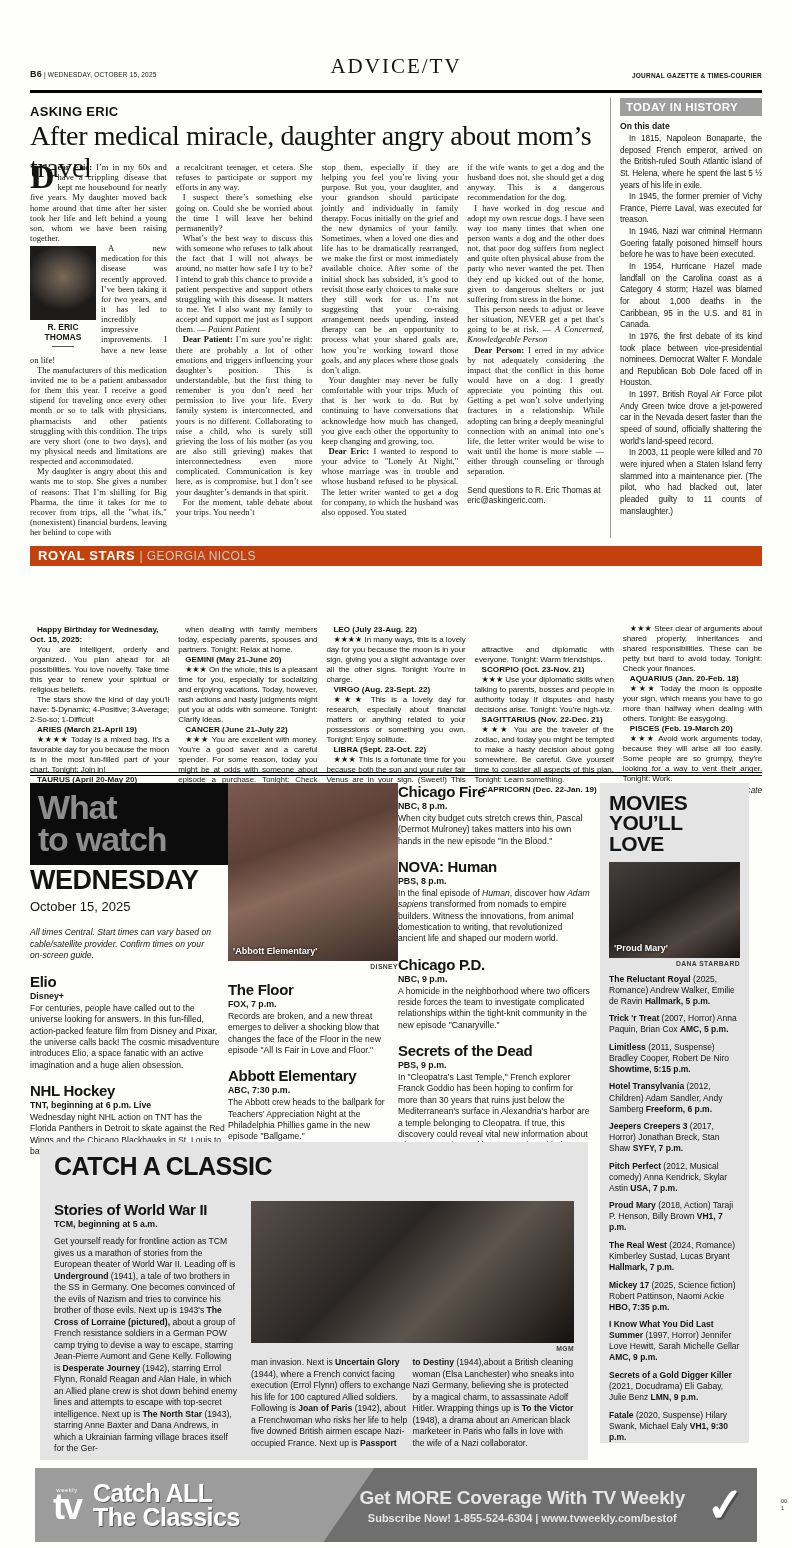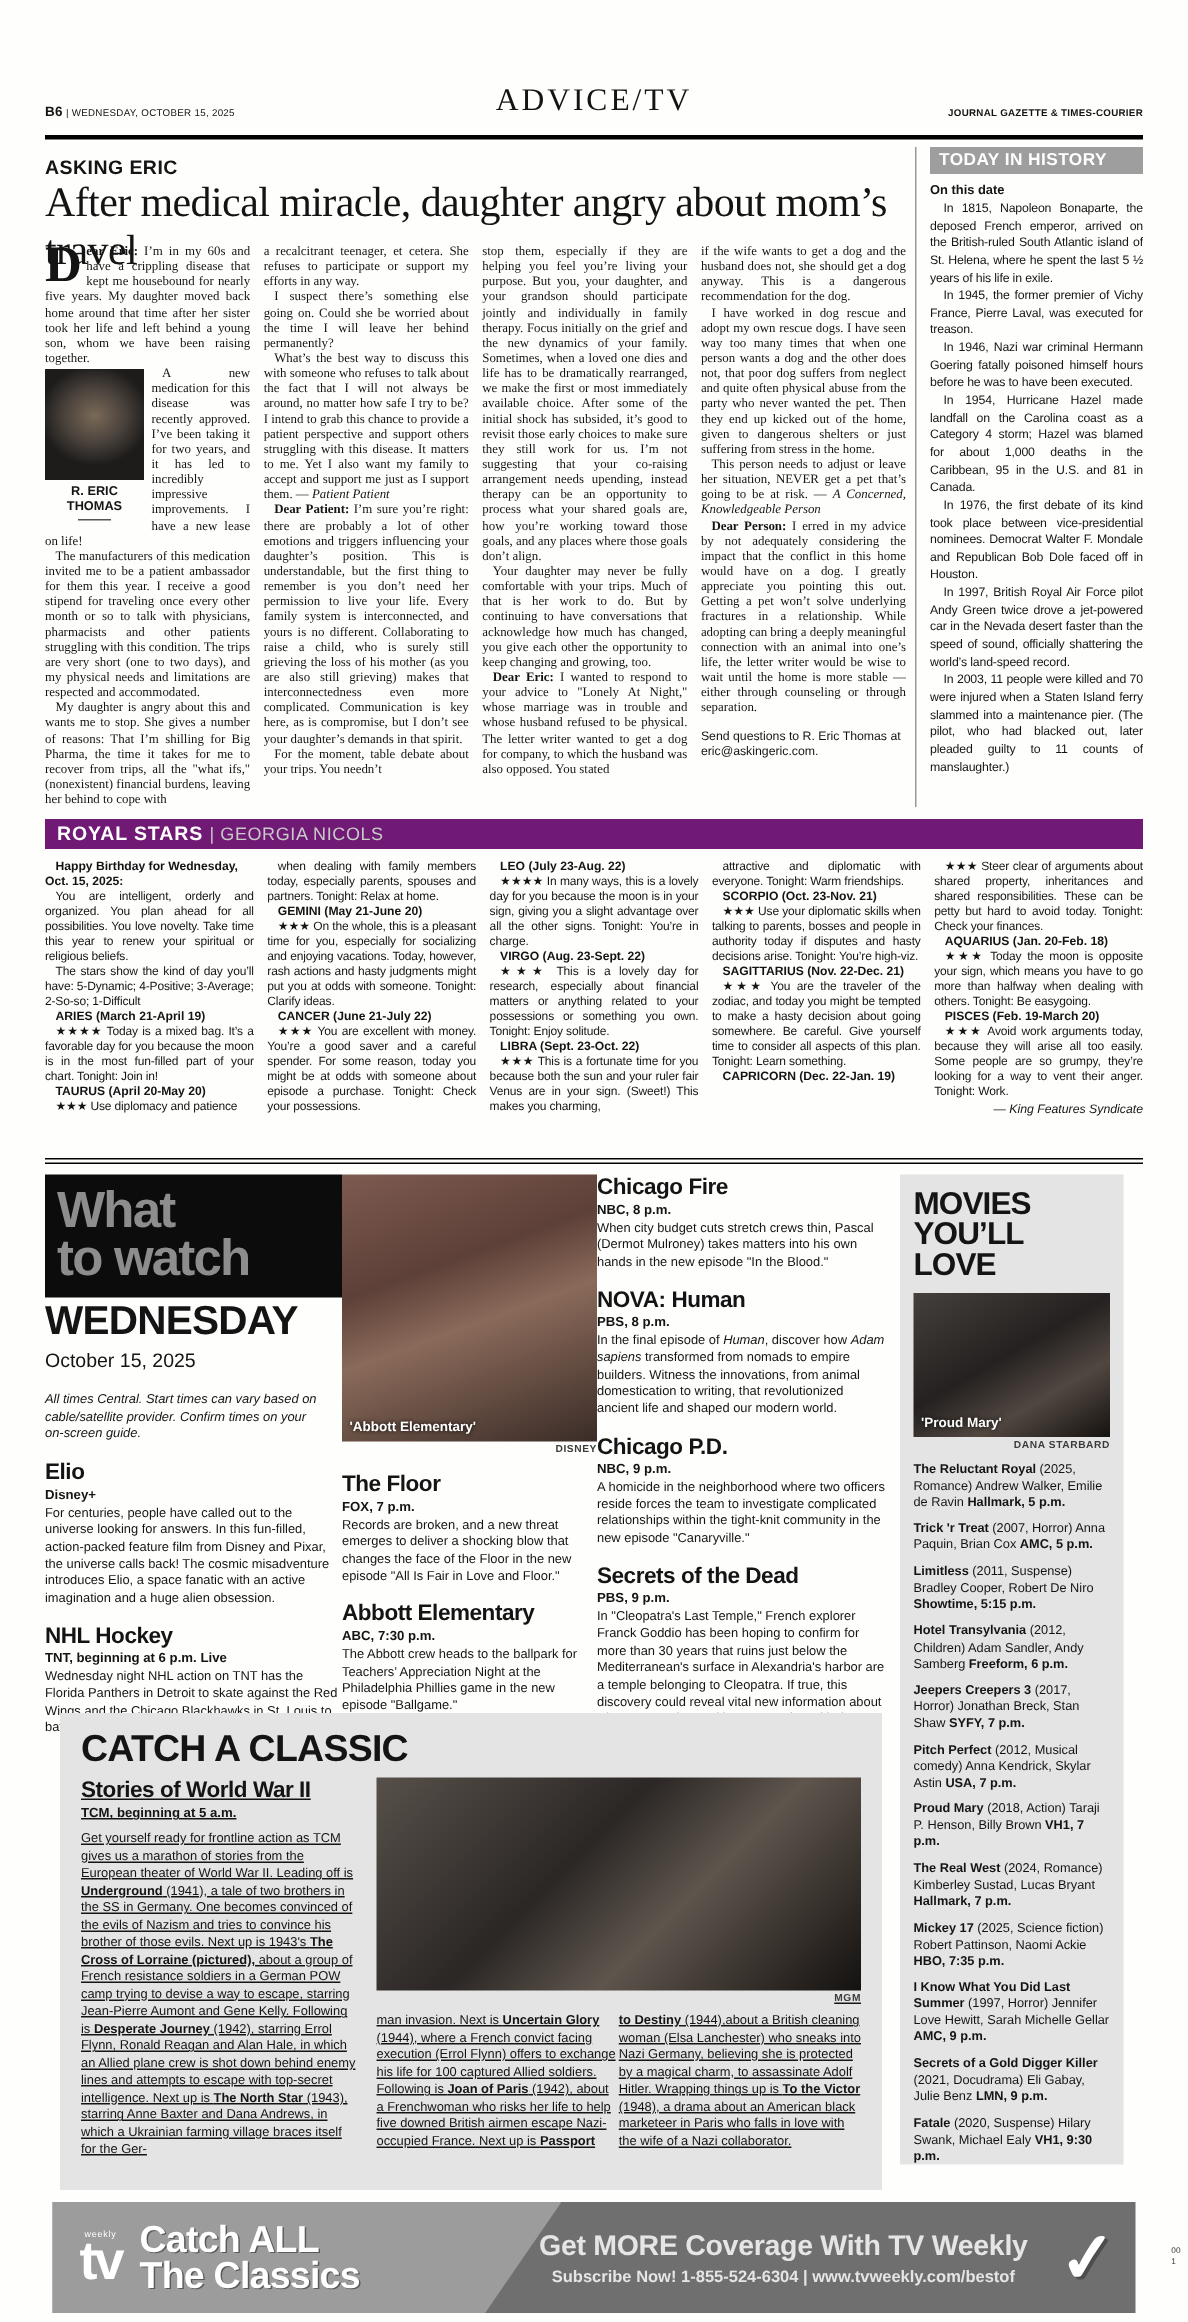--- a/index.html
+++ b/index.html
@@ -37,25 +37,25 @@
 
   
   .history { position:absolute; left:610px; top:98px; width:152px; height:440px;
              border-left:1px solid #999; padding-left:9px; overflow:hidden; }
   .history-bar { background:#9e9e9e; color:#fff; font-weight:800; font-size:11.5px;
                  padding:3px 6px; letter-spacing:.3px; }
   .history-sub { font-size:8.6px; font-weight:800; margin:5px 0 2px; }
   .history p { font-size:8.2px; line-height:1.42; text-align:justify; text-indent:9px; letter-spacing:-.1px; }
 
   
-  .stars-bar { position:absolute; left:30px; top:546px; width:732px; background:#701a75; color:#fff;
+  .stars-bar { position:absolute; left:30px; top:546px; width:732px; background:#c2410c; color:#fff;
                font-size:13px; font-weight:800; padding:2px 8px 3px; letter-spacing:.6px; }
   .stars-bar .author { color:#c9c9c9; font-weight:400; font-size:12px; letter-spacing:.4px; }
-  .stars-cols { position:absolute; left:30px; top:573px; width:732px; height:195px;
-                display:flex; gap:9px; overflow:hidden; }
+  .stars-cols { position:absolute; left:30px; top:600px; width:732px; height:195px;
+                display:flex; gap:9px; overflow:hidden;align-items:flex-end; }
   .stars-cols .col { flex:1; min-width:0; }
   .h-head { font-weight:800; font-size:8.1px; line-height:1.25; text-indent:7px; }
   .h-head:empty { display:none; }
   .h-text { font-size:8px; line-height:1.25; text-align:justify; text-indent:7px; letter-spacing:-.1px; }
   .h-text:empty { display:none; }
   .stars-credit { font-size:8.2px; font-style:italic; text-align:right; margin-top:2px; }
   .double-rule { position:absolute; left:30px; top:772px; width:732px; height:4px;
                  border-top:1.5px solid #000; border-bottom:1.5px solid #000; }
 
   
@@ -88,21 +88,21 @@
   .movies-footer-text { font-style:italic; font-size:8.4px; text-align:right; line-height:1.3; }
   .tvchip { width:38px; height:32px; background:#111; border-radius:5px; color:#fff;
             display:flex; flex-direction:column; align-items:center; justify-content:center; flex:none; }
   .tvchip .w { font-size:5px; letter-spacing:.5px; line-height:1; }
   .tvchip .t { font-size:17px; font-weight:800; line-height:.85; letter-spacing:-1px; }
 
   
   .classic { position:absolute; left:40px; top:1142px; width:548px; height:318px;
              background:#e4e4e4; padding:10px 14px; overflow:hidden; }
   .classic-title { font-size:25px; font-weight:800; letter-spacing:-.5px; }
-  .classic-grid { display:flex; gap:13px; margin-top:4px;text-decoration:underline; }
+  .classic-grid { display:flex; gap:13px; margin-top:20px; }
   .classic-left { width:184px; flex:none; }
   .classic-feature { font-size:15px; font-weight:800; letter-spacing:-.3px; }
   .classic-ch { font-size:8.8px; font-weight:800; margin:1px 0 7px; }
   .classic-body { font-size:8.6px; line-height:1.34; }
   .classic-right { flex:1; min-width:0; }
   .classic-photo { height:142px;
     background:linear-gradient(135deg,#57504a 0%, #2b2725 40%, #5e554d 62%, #14110f 100%); }
   .classic-credit { text-align:right; font-size:6.8px; font-weight:800; color:#3c3c3c;
                     letter-spacing:.4px; margin:2px 0 5px; }
   .classic-cols { display:flex; }

